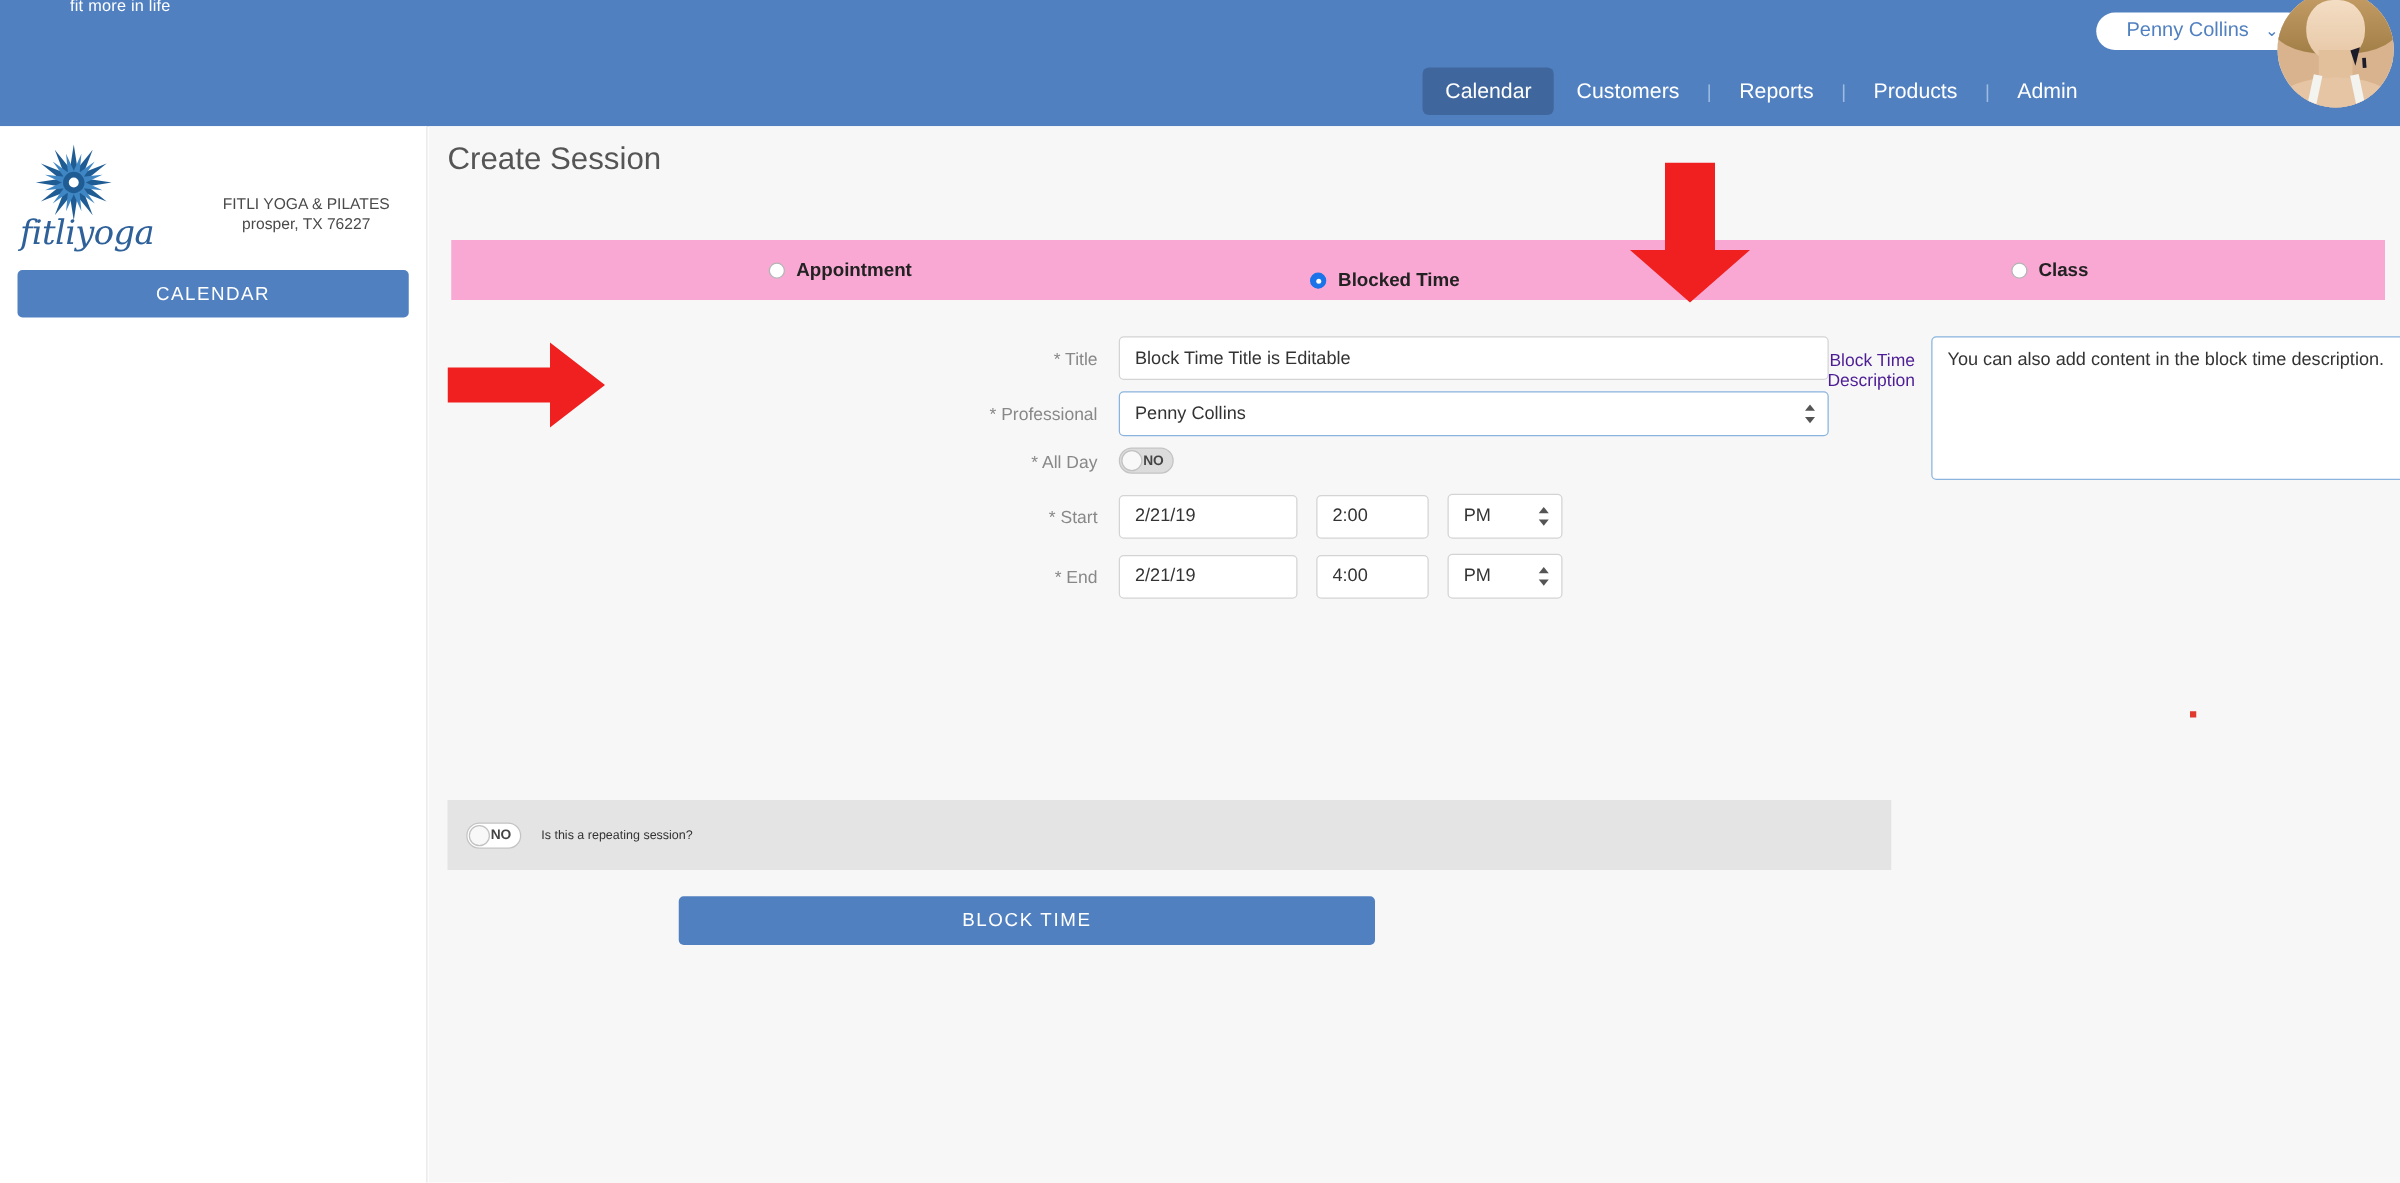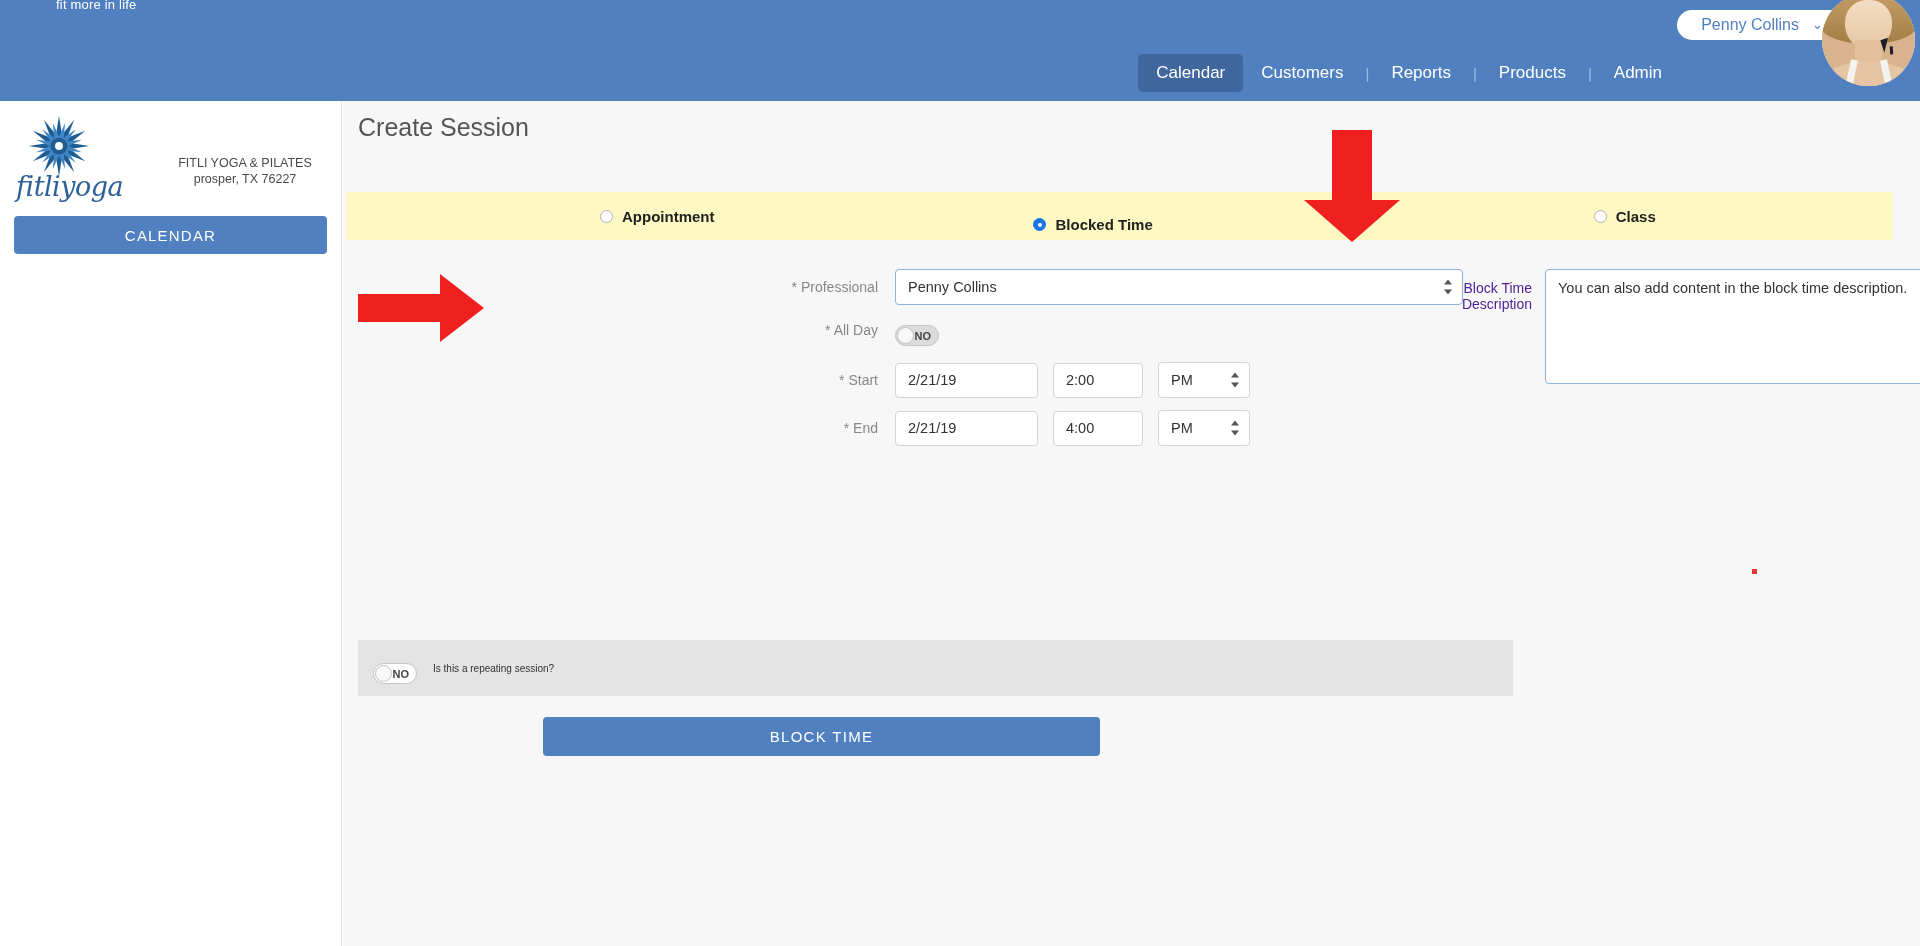--- a/index.html
+++ b/index.html
@@ -189,23 +189,23 @@
     overflow: hidden;
   }
   .page-title {
     position: absolute; left: 15px; top: 12px;
     font-size: 25px;
     color: #555555;
     font-weight: 400;
   }
 
   .type-bar {
-    position: absolute; left: 3px; top: 91px;
+    position: absolute; left: 18px; top: 91px;
     width: 1547px; height: 48px;
-    background: #fef9c3;
+    background: #f9a8d4;
     display: flex; align-items: center;
   }
   .type-opt {
     display: flex; align-items: center;
     cursor: pointer;
     font-size: 15px;
     color: #222222;
     font-weight: bold;
   }
   .type-opt.a { margin-left: 254px; }
@@ -285,21 +285,20 @@
 
   .toggle {
     width: 44px; height: 21px;
     border-radius: 11px;
     background: #dcdcdc;
     border: 1px solid #c4c4c4;
     position: relative;
     display: flex; align-items: center;
     cursor: pointer;
     flex: none;
-    margin-top: 11px;
   }
   .toggle .knob {
     position: absolute; left: 1px; top: 1px;
     width: 17px; height: 17px;
     border-radius: 50%;
     background: #f8f8f8;
     border: 1px solid #c2c2c2;
   }
   .toggle .txt {
     position: absolute; right: 7px;
@@ -486,20 +485,24 @@
       <span>Blocked Time</span>
     </div>
     <div class="type-opt c">
       <span class="radio"></span>
       <span>Class</span>
     </div>
   </div>
 
   <div class="form-left">
 
+    <div class="f-row">
+      <div class="f-label">* Title</div>
+      <input class="f-input title" value="Block Time Title is Editable" style="">
+    </div>
 
     <div class="f-row">
       <div class="f-label">* Professional</div>
       <div class="f-select">
         <span>Penny Collins</span>
         <span class="spin">
             <i class="up"></i>
             <i class="dn"></i>
           </span>
       </div>

